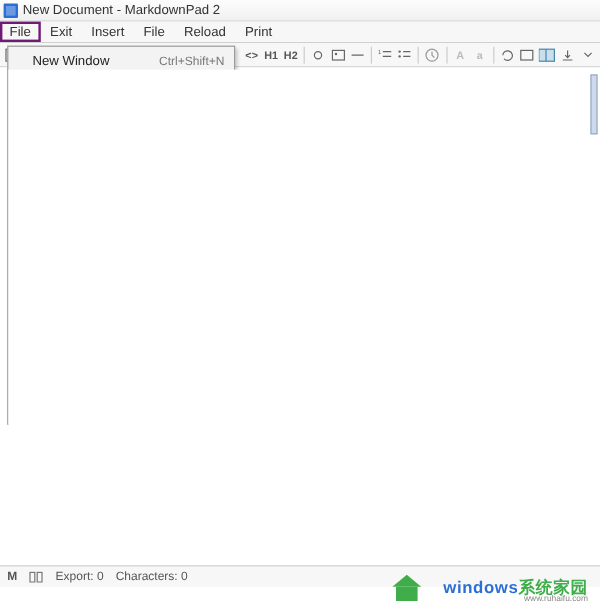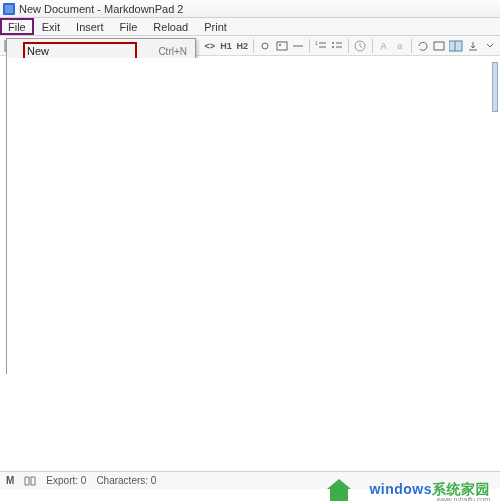--- a/index.html
+++ b/index.html
@@ -190,25 +190,20 @@
     </div>
   <div class="tb">
       <svg width="8" height="8">
         <path d="M1 2l3 3 3-3" fill="none" stroke="#666"></path>
       </svg>
     </div>
 </div>
 
 <div class="dd">
   <div class="row">
-      <div class="hl"></div>
-      <span class="lab">New</span>
-      <span class="sc">Ctrl+N</span>
-    </div>
-  <div class="row">
       <span class="lab">New Window</span>
       <span class="sc">Ctrl+Shift+N</span>
     </div>
   <div class="row">
       <div class="hl"></div>
       <span class="lab">Open</span>
       <span class="sc">Ctrl+O</span>
     </div>
   <div class="row dim">
       <span class="lab">Reload from Disk</span>

